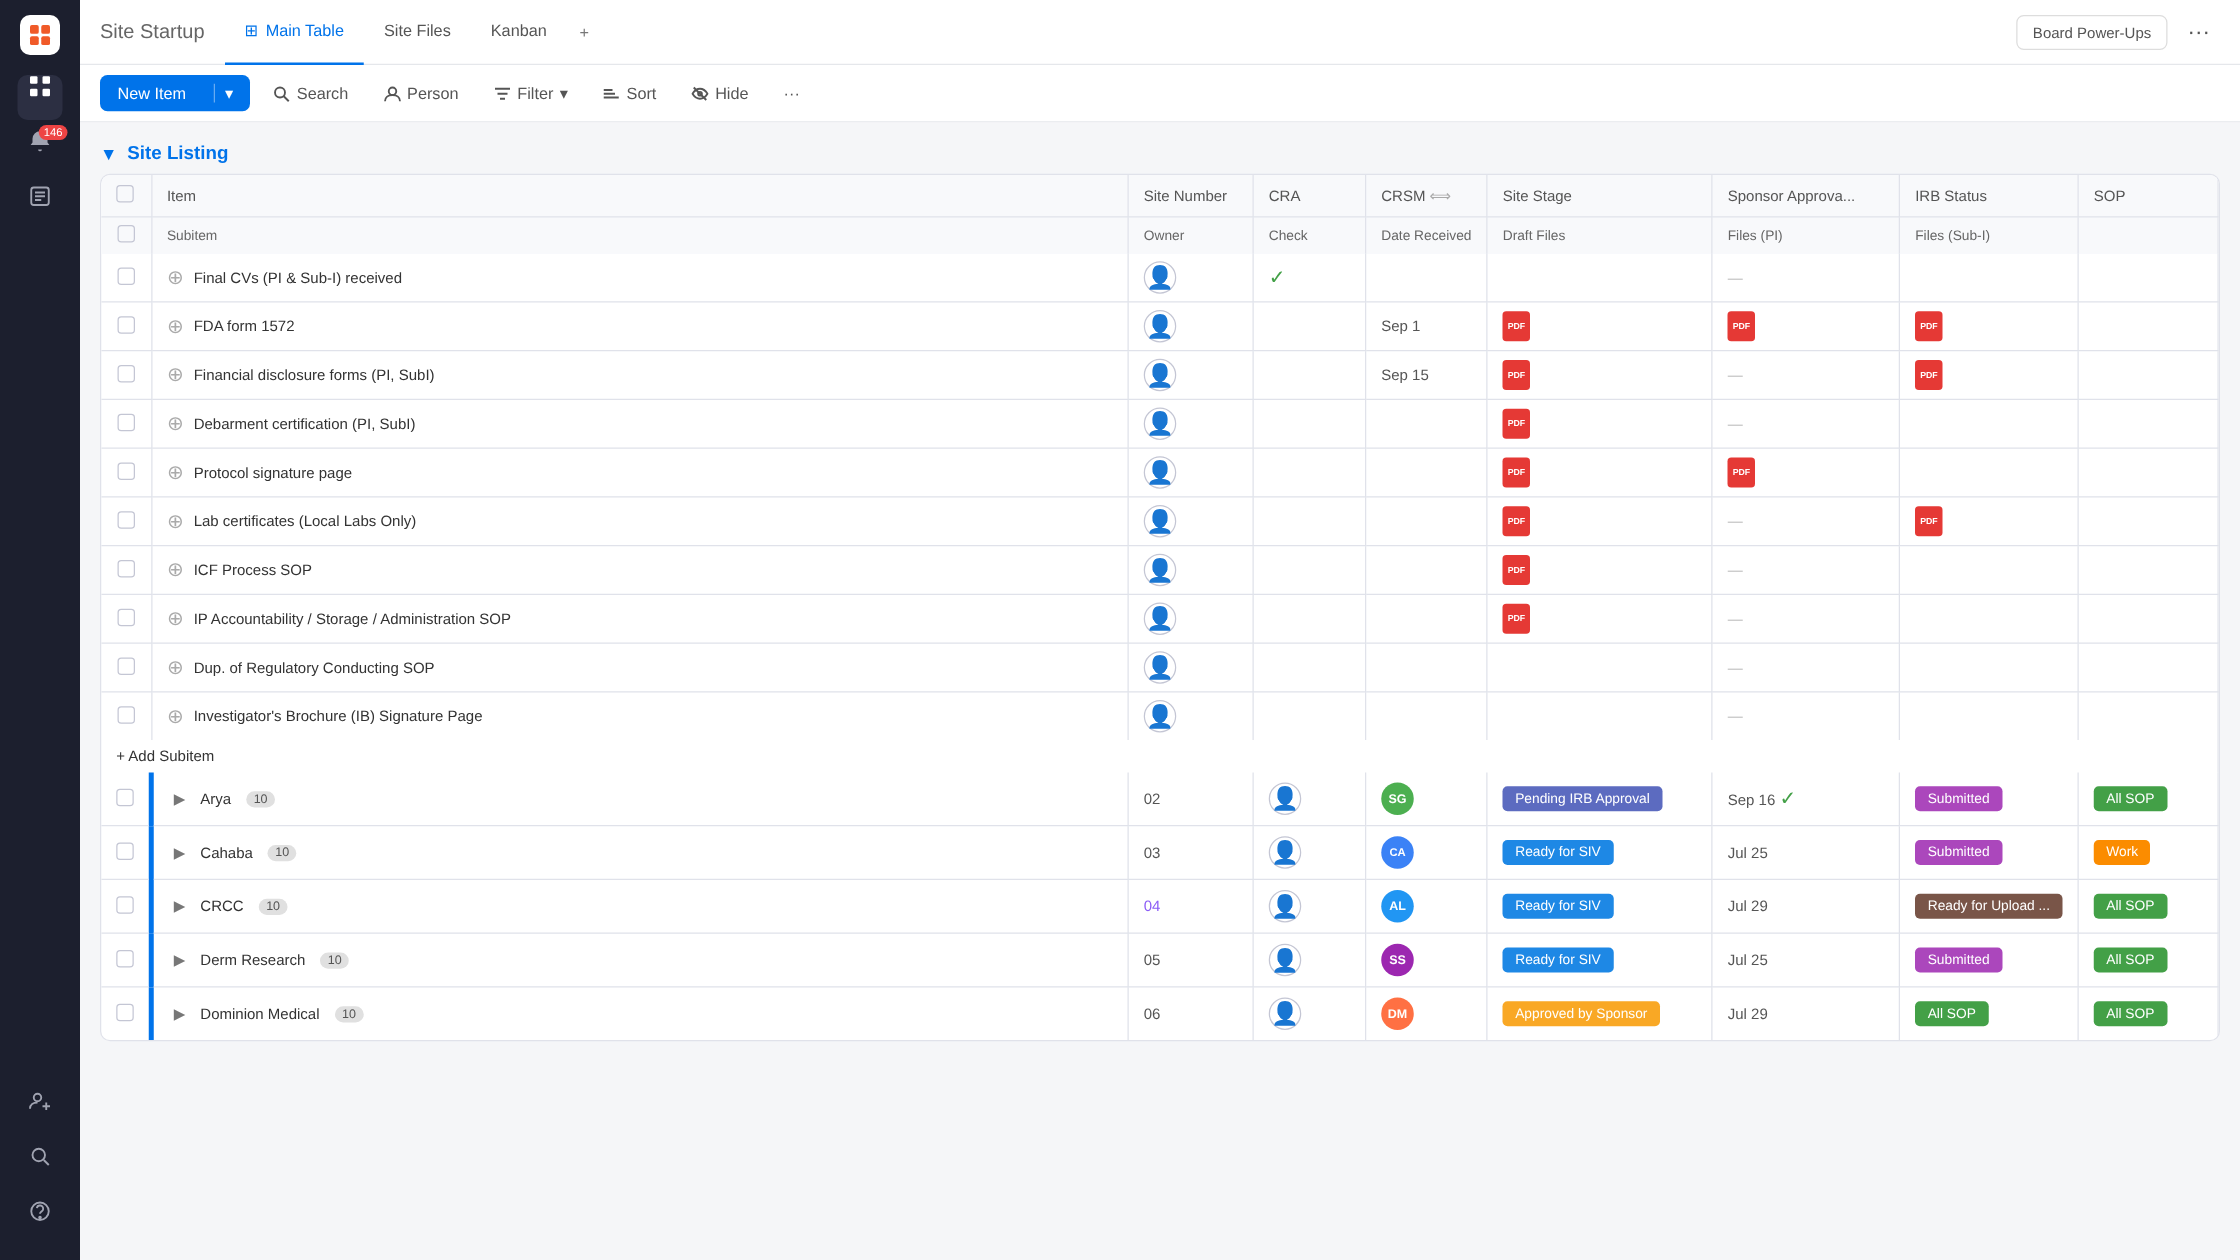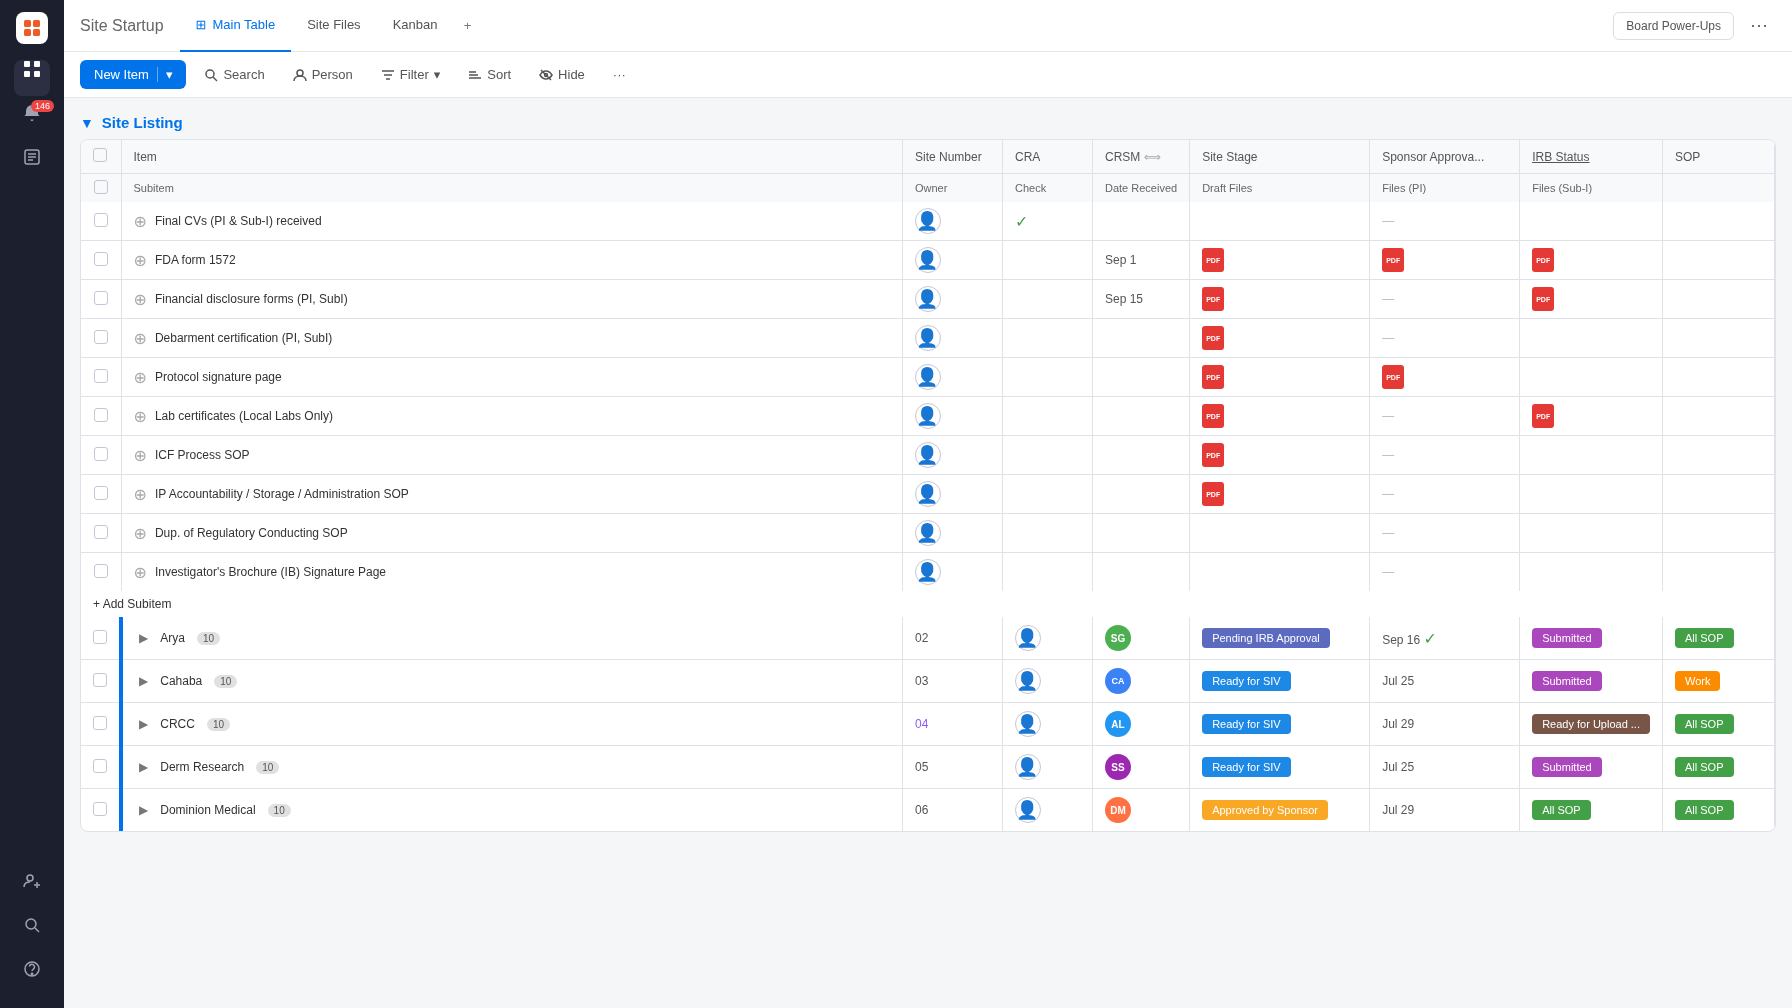--- a/index.html
+++ b/index.html
@@ -25,21 +25,21 @@
     .nav-tabs { display: flex; align-items: center; gap: 0; }
     .nav-tab { padding: 6px 16px; cursor: pointer; color: #555; border-bottom: 2px solid transparent; display: flex; align-items: center; gap: 6px; font-size: 13px; white-space: nowrap; height: 52px; }
     .nav-tab.active { color: #0073ea; border-bottom: 2px solid #0073ea; font-weight: 500; }
     .add-tab { width: 28px; height: 28px; display: flex; align-items: center; justify-content: center; border-radius: 50%; color: #777; cursor: pointer; }
     .topbar-spacer { flex: 1; }
     .board-power-ups { padding: 6px 12px; border: 1px solid #ddd; border-radius: 6px; font-size: 12px; color: #555; cursor: pointer; background: #fff; }
     .topbar-more { padding: 4px 8px; border-radius: 4px; cursor: pointer; color: #555; font-size: 18px; }
 
     
     .toolbar { background: #fff; border-bottom: 1px solid #e5e7eb; padding: 8px 16px; display: flex; align-items: center; gap: 8px; }
-    .btn-new-item { background: #0073ea; color: #fff; border: none; border-radius: 6px; padding: 7px 14px; font-size: 13px; font-weight: 500; cursor: pointer; display: flex; gap: 6px; }
+    .btn-new-item { background: #0073ea; color: #fff; border: none; border-radius: 6px; padding: 7px 14px; font-size: 13px; font-weight: 500; cursor: pointer; display: flex; gap: 20px; }
     .btn-new-item .arrow { border-left: 1px solid rgba(255,255,255,0.4); padding-left: 8px; margin-left: 2px; }
     .toolbar-btn { background: none; border: none; cursor: pointer; display: flex; align-items: center; gap: 5px; color: #555; padding: 6px 10px; border-radius: 6px; font-size: 13px; }
 
     
     .content { flex: 1; overflow: auto; padding: 16px; background: #f5f6f8; }
 
     
     .section-header { display: flex; align-items: center; gap: 8px; margin-bottom: 8px; }
     .section-toggle { color: #0073ea; cursor: pointer; font-size: 14px; }
     .section-title { font-size: 15px; font-weight: 600; color: #0073ea; cursor: pointer; }
@@ -50,21 +50,21 @@
     .table-grid th { background: #f8f9fb; border-bottom: 1px solid #e0e2ea; border-right: 1px solid #e0e2ea; padding: 8px 12px; font-weight: 500; color: #555; font-size: 12px; text-align: left; white-space: nowrap; user-select: none; }
     .table-grid td { border-bottom: 1px solid #e0e2ea; border-right: 1px solid #e0e2ea; padding: 6px 12px; font-size: 12px; color: #333; vertical-align: middle; white-space: nowrap; }
     .table-grid tr:last-child td { border-bottom: none; }
     .th-checkbox { width: 32px; text-align: center; }
     .col-item { min-width: 300px; }
     .col-site-num { width: 100px; }
     .col-cra { width: 90px; }
     .col-crsm { width: 90px; }
     .col-site-stage { width: 180px; }
     .col-sponsor { width: 150px; }
-    .col-irb { width: 130px; text-decoration: underline; }
+    .col-irb { width: 130px; }
     .col-sop { width: 112px; }
 
     .checkbox { width: 14px; height: 14px; border: 1.5px solid #c4c6d4; border-radius: 3px; cursor: pointer; display: inline-block; }
     .row-checkbox { text-align: center; }
 
     
     .subitem-header { background: #f8f9fb; }
     .subitem-header td { color: #666; font-size: 11px; font-weight: 500; background: #f8f9fb; }
 
     

